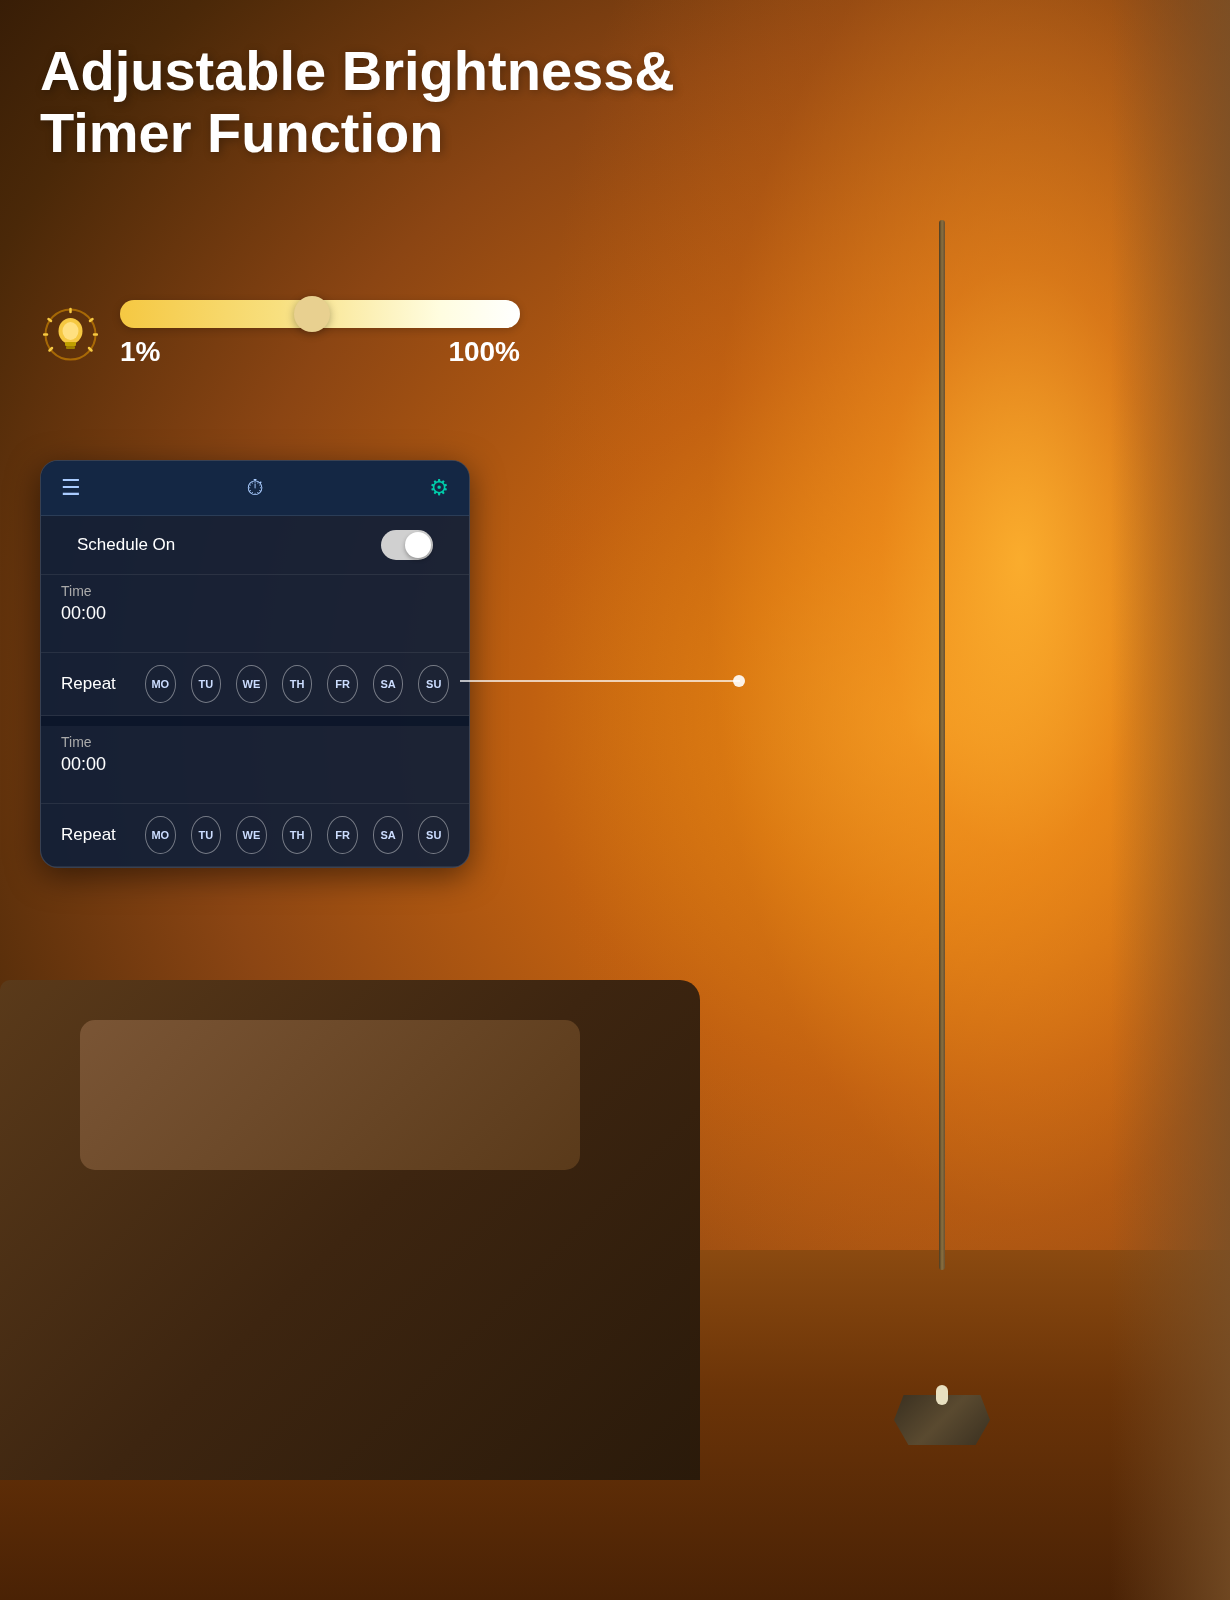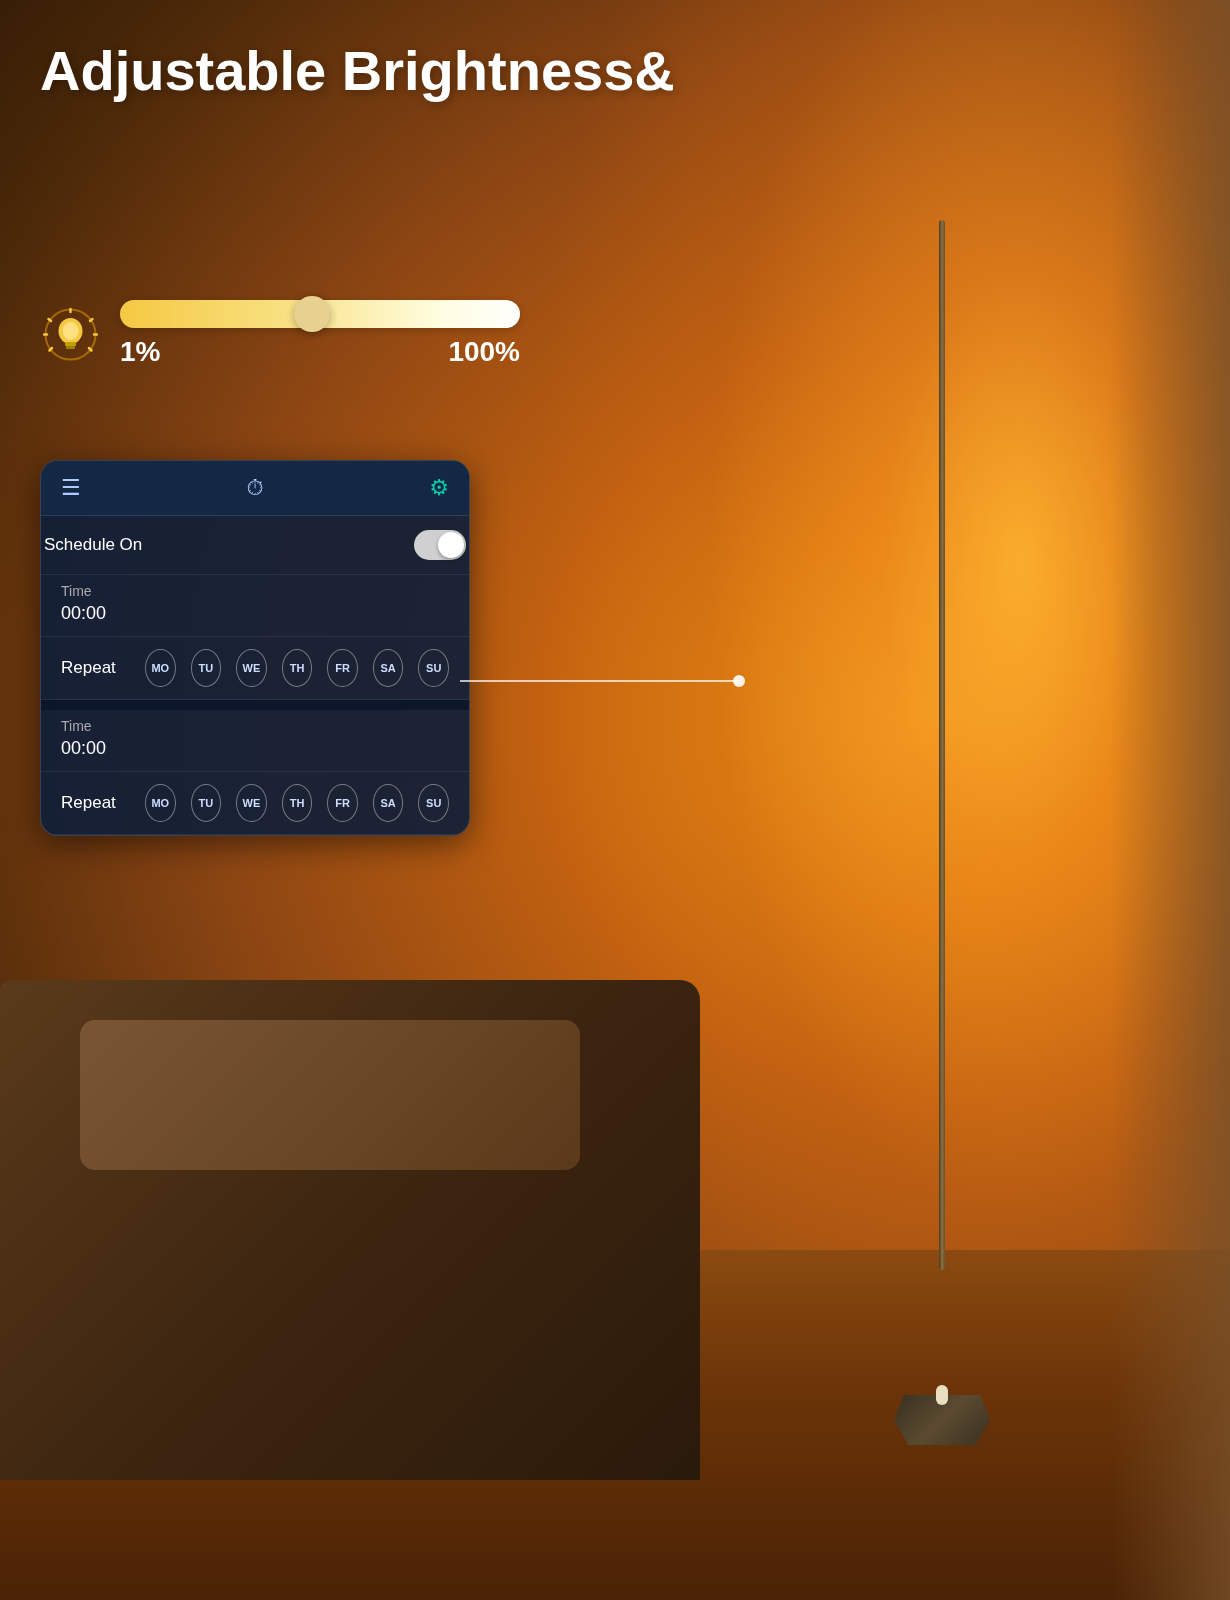--- a/index.html
+++ b/index.html
@@ -230,21 +230,21 @@
 
     
     .schedule-section {
       padding: 0;
     }
 
     .schedule-row {
       display: flex;
       align-items: center;
       justify-content: space-between;
-      padding: 14px 3px;
+      padding: 14px 36px;
       border-bottom: 1px solid rgba(255,255,255,0.08);
     }
 
     .schedule-label {
       color: #ffffff;
       font-size: 17px;
       font-weight: 400;
     }
 
     
@@ -270,21 +270,21 @@
       height: 26px;
       background: white;
       border-radius: 50%;
       top: 2px;
       right: 2px;
       box-shadow: 0 2px 4px rgba(0,0,0,0.3);
     }
 
     
     .time-row {
-      padding: 8px 20px 12px;
+      padding: 8px 20px 28px;
       border-bottom: 1px solid rgba(255,255,255,0.08);
     }
 
     .time-label-small {
       color: #aaaaaa;
       font-size: 14px;
       margin-bottom: 4px;
     }
 
     .time-value {
@@ -364,20 +364,21 @@
 </div>
 
 <div class="lamp-pole"></div>
 <div class="lamp-base"></div>
 <div class="lamp-base-connector"></div>
 
 <div class="content">
 
   <div class="title">
     <div>Adjustable Brightness&amp;</div>
+    <div>Timer Function</div>
   </div>
 
   <div class="brightness-section">
     <div class="bulb-icon">
       <svg class="bulb-svg" viewBox="0 0 55 55" xmlns="http://www.w3.org/2000/svg">
 
         <circle cx="27.5" cy="27.5" r="25" fill="none" stroke="#f0a000" stroke-width="2" opacity="0.5"></circle>
 
         <ellipse cx="27.5" cy="24" rx="12" ry="13" fill="#f5c842"></ellipse>
 

